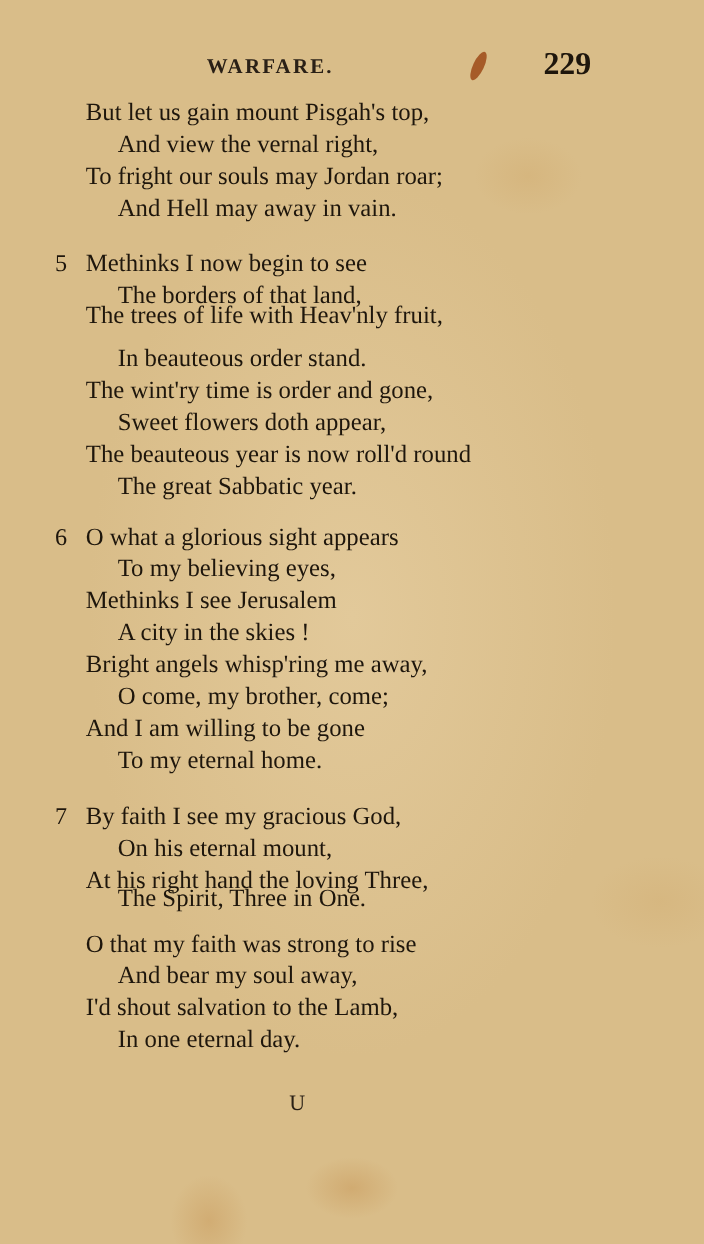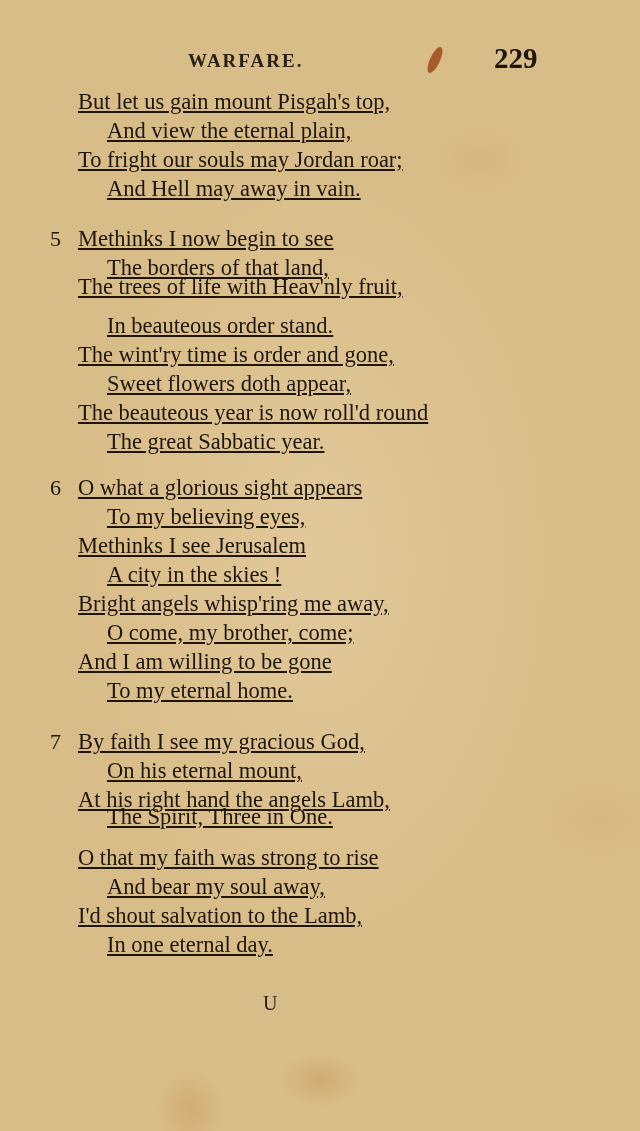--- a/index.html
+++ b/index.html
@@ -72,21 +72,20 @@
       top: 0;
       width: 640px;
     }
     .line {
       position: absolute;
       font-size: 22.5px;
       line-height: 29px;
       white-space: nowrap;
       font-family: "Liberation Serif", serif;
       color: #1e160c;
-      text-decoration: underline;
     }
     .line.full { left: 78px; }
     .line.indent { left: 107px; }
     .verse-num {
       position: absolute;
       left: 50px;
       font-size: 22px;
       line-height: 29px;
       font-family: "Liberation Serif", serif;
       color: #1e160c;
@@ -108,21 +107,21 @@
   <div class="header">
     <span class="running-head">WARFARE.</span>
     <span class="ink-mark"></span>
     <span class="page-number">229</span>
   </div>
 
   <div class="hymn">
 
     <div>
       <div class="line full" style="top:87px">But let us gain mount Pisgah's top,</div>
-      <div class="line indent" style="top:116px">And view the eternal plain,</div>
+      <div class="line indent" style="top:116px">And view the vernal right,</div>
       <div class="line full" style="top:145px">To fright our souls may Jordan roar;</div>
       <div class="line indent" style="top:174px">And Hell may  away in vain.</div>
     </div>
 
     <div>
       <span class="verse-num" style="top:224px">5</span>
       <div class="line full" style="top:224px">Methinks I now begin to see</div>
       <div class="line indent" style="top:253px">The borders of that land,</div>
       <div class="line full" style="top:272px">The trees of life with Heav'nly fruit,</div>
       <div class="line indent" style="top:311px">In beauteous order stand.</div>
@@ -141,21 +140,21 @@
       <div class="line full" style="top:589px">Bright angels whisp'ring me away,</div>
       <div class="line indent" style="top:618px">O come, my brother, come;</div>
       <div class="line full" style="top:647px">And I am willing to be gone</div>
       <div class="line indent" style="top:676px">To my eternal home.</div>
     </div>
 
     <div>
       <span class="verse-num" style="top:727px">7</span>
       <div class="line full" style="top:727px">By faith I see my gracious God,</div>
       <div class="line indent" style="top:756px">On his eternal mount,</div>
-      <div class="line full" style="top:785px">At his right hand the angels Lamb,</div>
+      <div class="line full" style="top:785px">At his right hand the loving Three,</div>
       <div class="line indent" style="top:802px">The Spirit, Three in One.</div>
       <div class="line full" style="top:843px">O that my faith was strong to rise</div>
       <div class="line indent" style="top:872px">And bear my soul away,</div>
       <div class="line full" style="top:901px">I'd shout salvation to the Lamb,</div>
       <div class="line indent" style="top:930px">In one eternal day.</div>
     </div>
 
   </div>
 
   <span class="signature">U</span>

